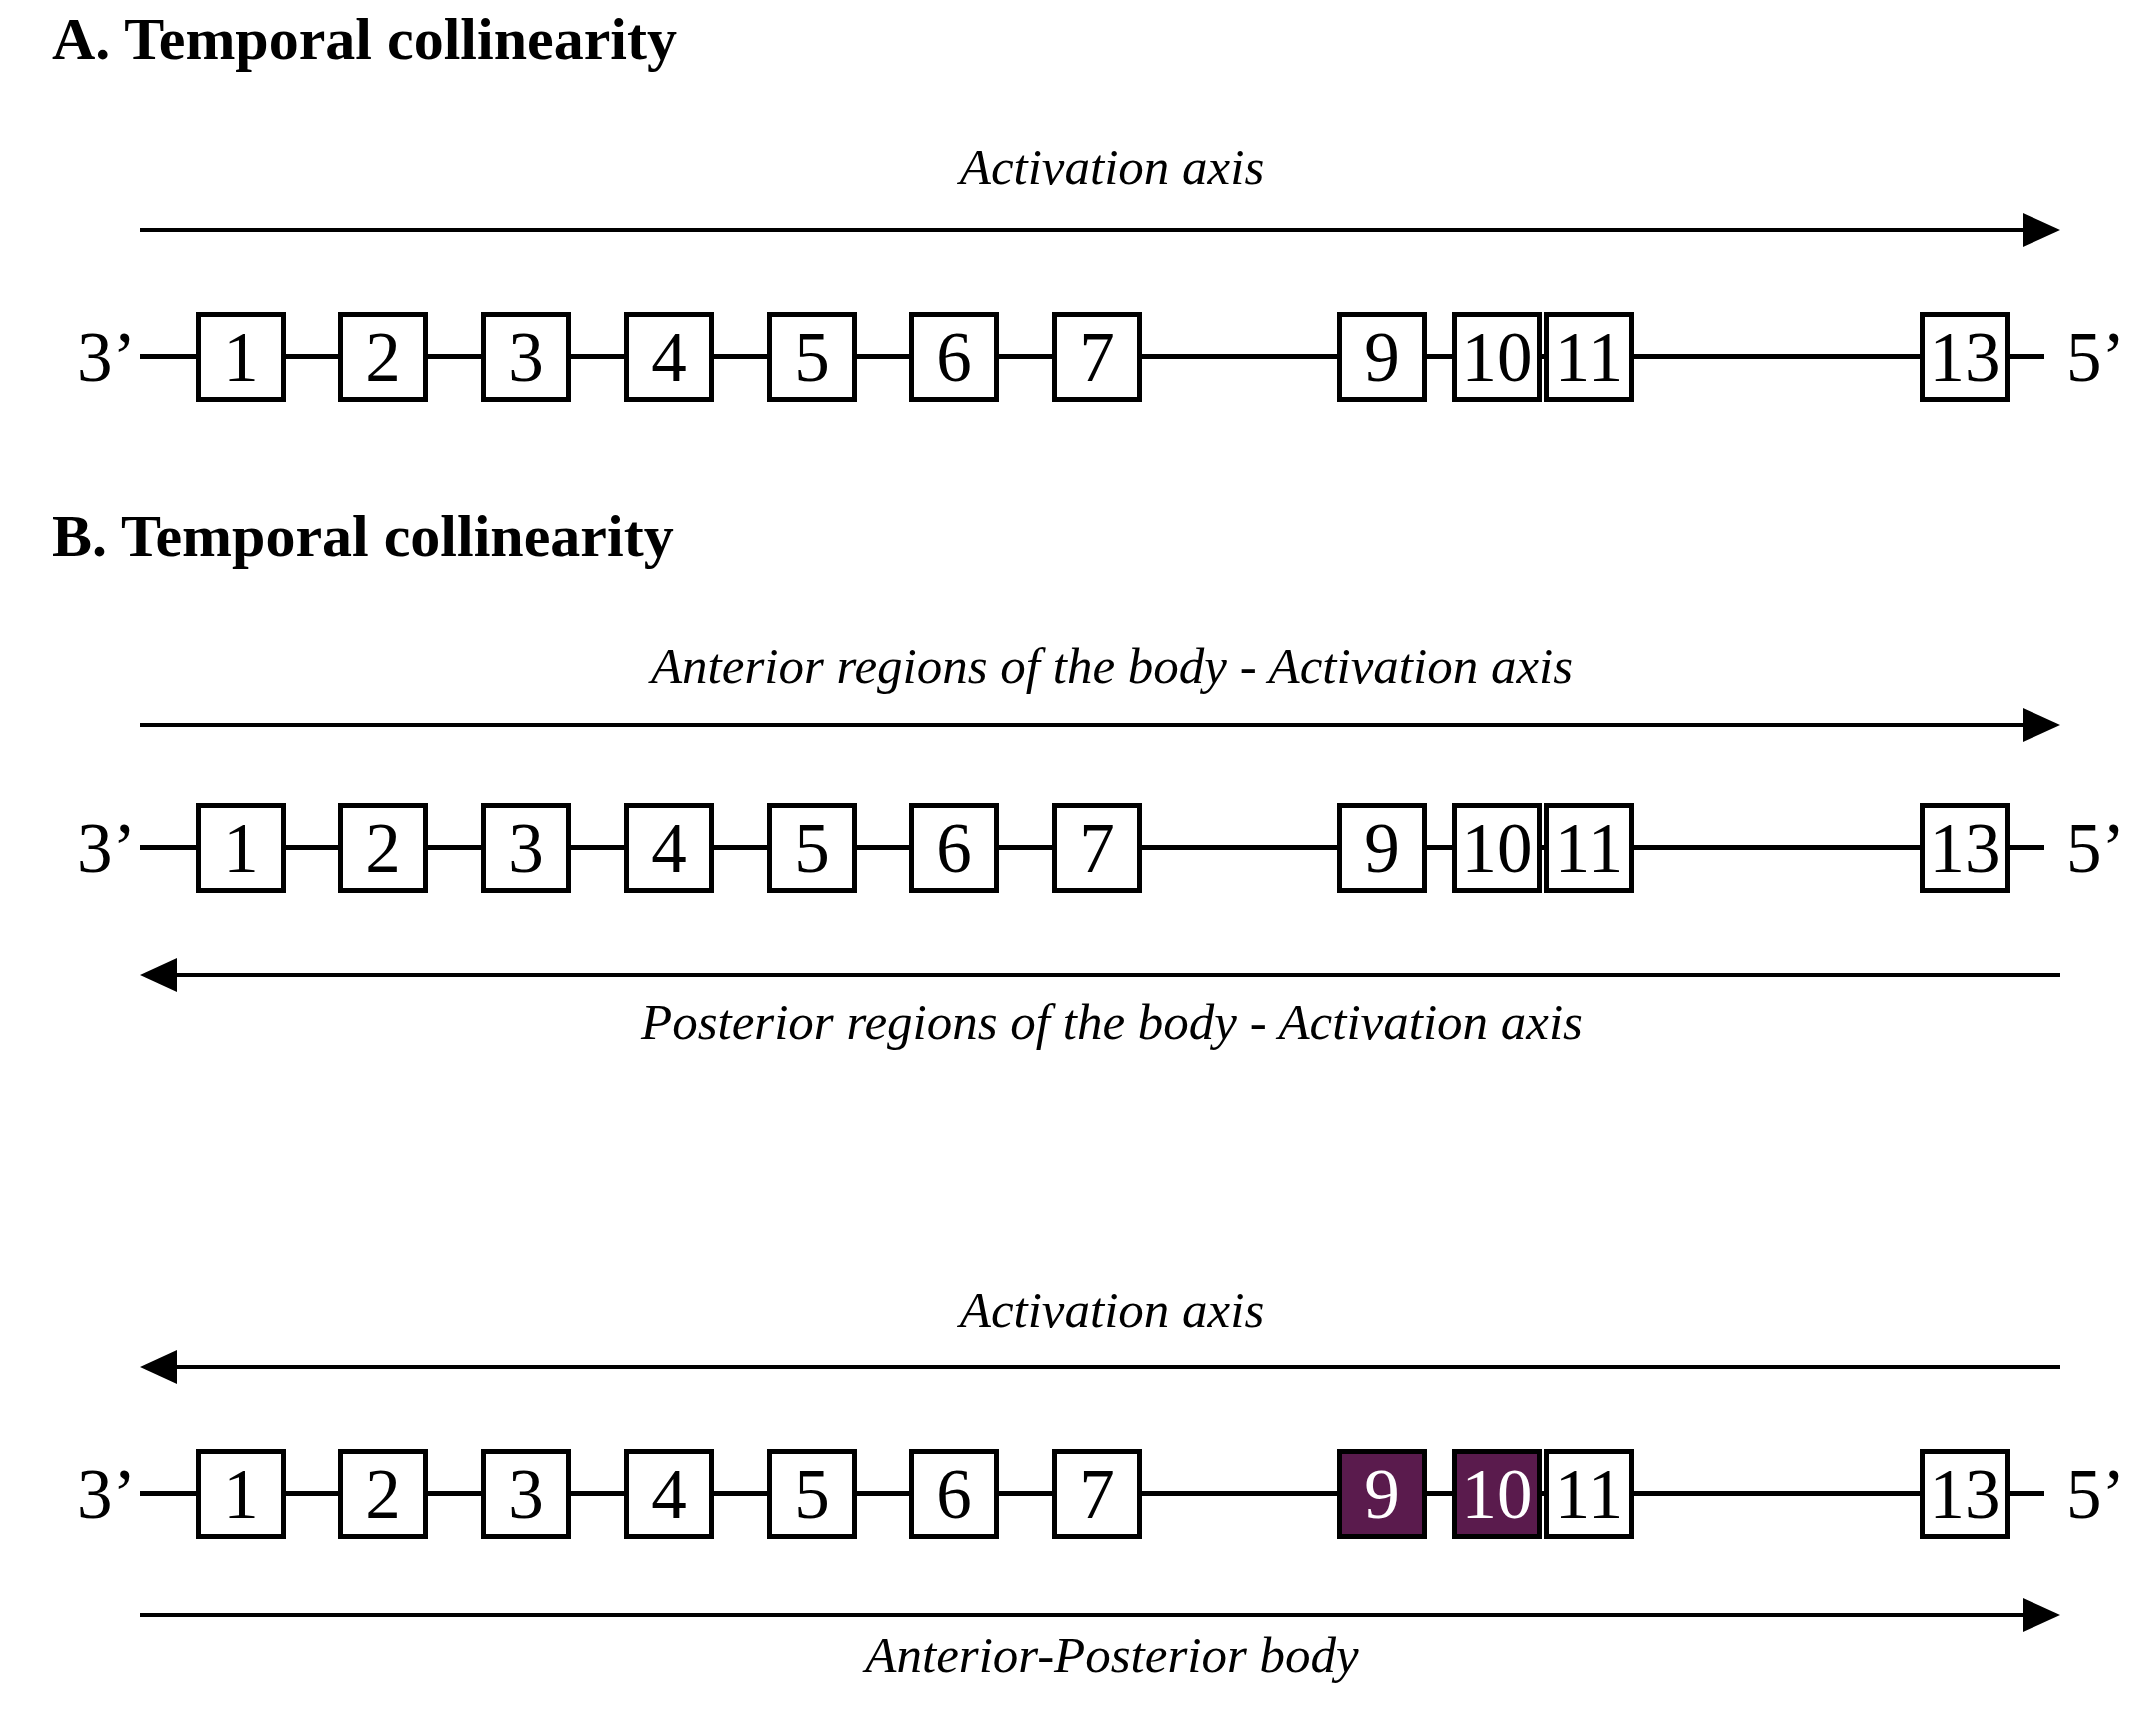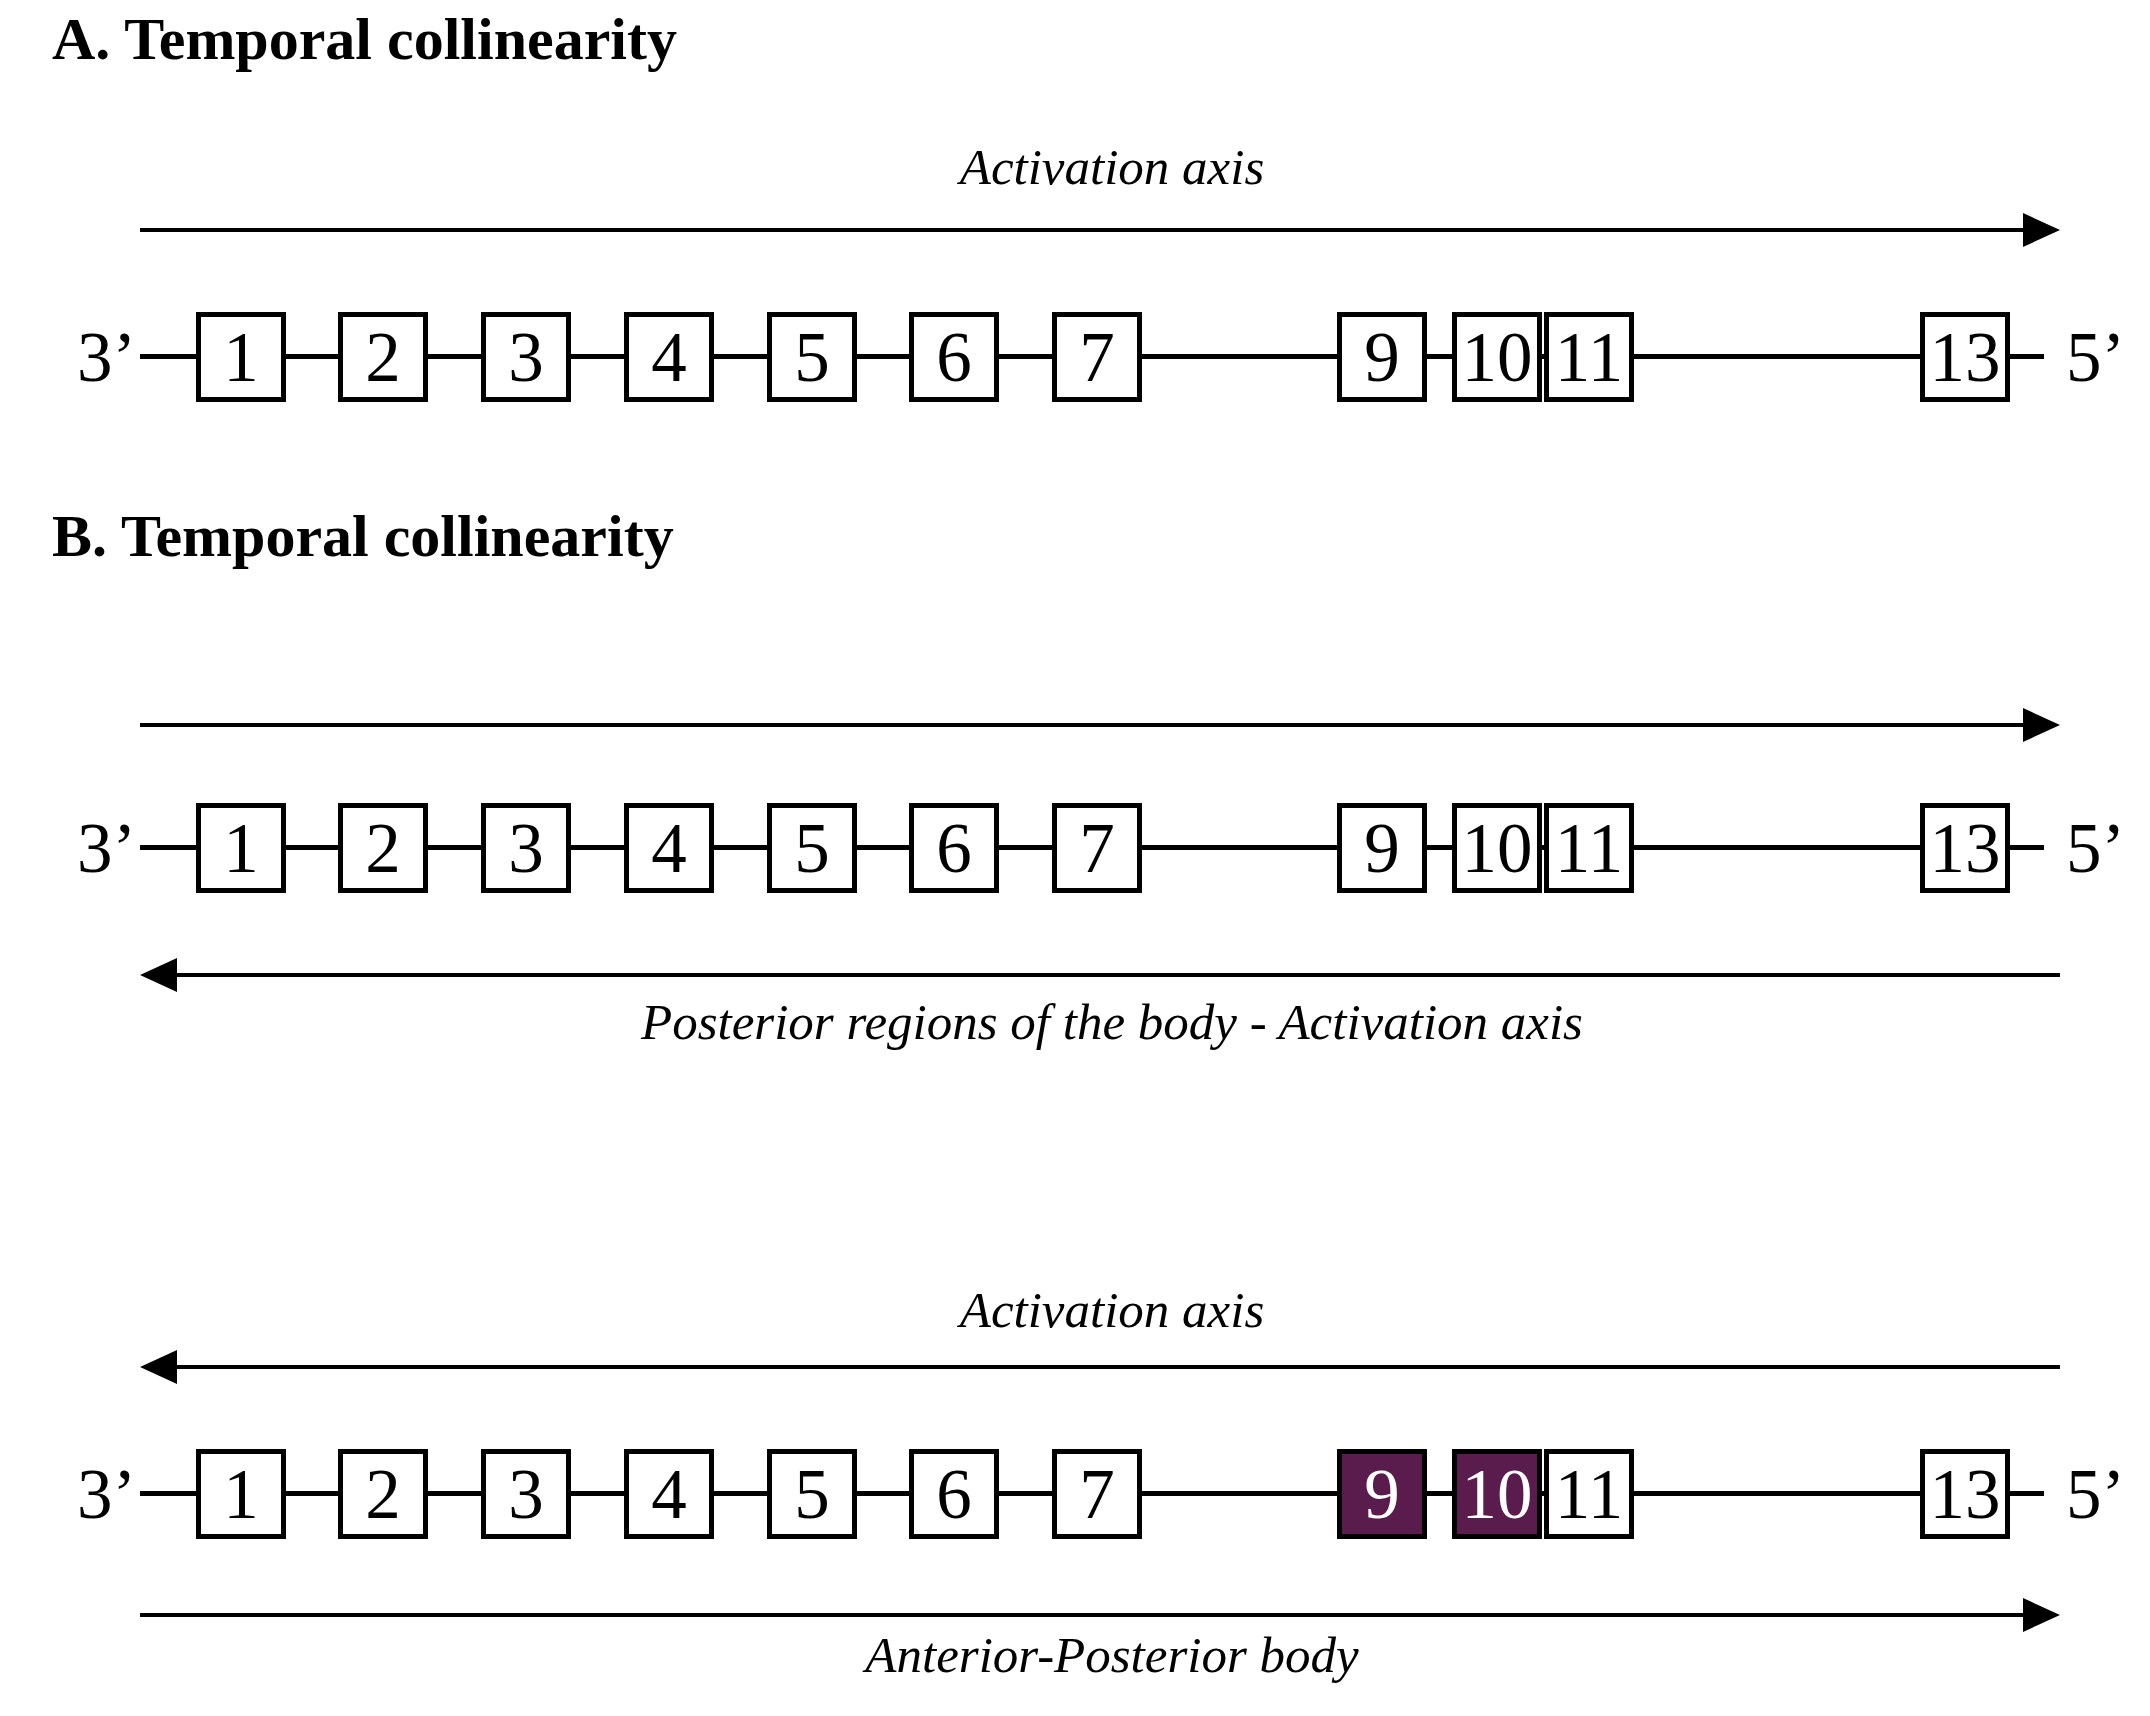--- a/index.html
+++ b/index.html
@@ -80,20 +80,21 @@
     <div class="gene-box s7">7</div>
     <div class="gene-box s9">9</div>
     <div class="gene-box s10">10</div>
     <div class="gene-box s11">11</div>
     <div class="gene-box s13">13</div>
     <span class="prime right">5’</span>
   </div>
 
   <div class="panel-title title-b">B. Temporal collinearity</div>
 
+  <div class="axis-label label-b1">Anterior regions of the body - Activation axis</div>
   <div class="axis-arrow dir-right arrow-b1">
     <span class="arrow-line"></span>
     <span class="arrow-head"></span>
   </div>
 
   <div class="gene-row row-b">
     <span class="gene-cluster-line"></span>
     <span class="prime left">3’</span>
     <div class="gene-box s1">1</div>
     <div class="gene-box s2">2</div>

